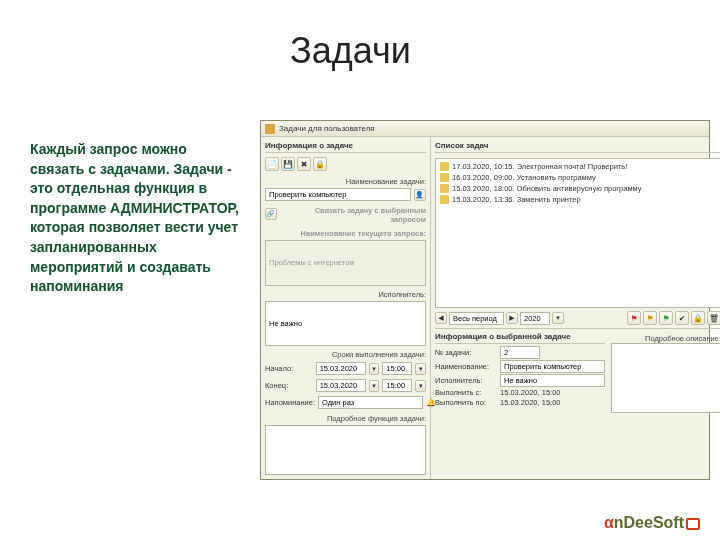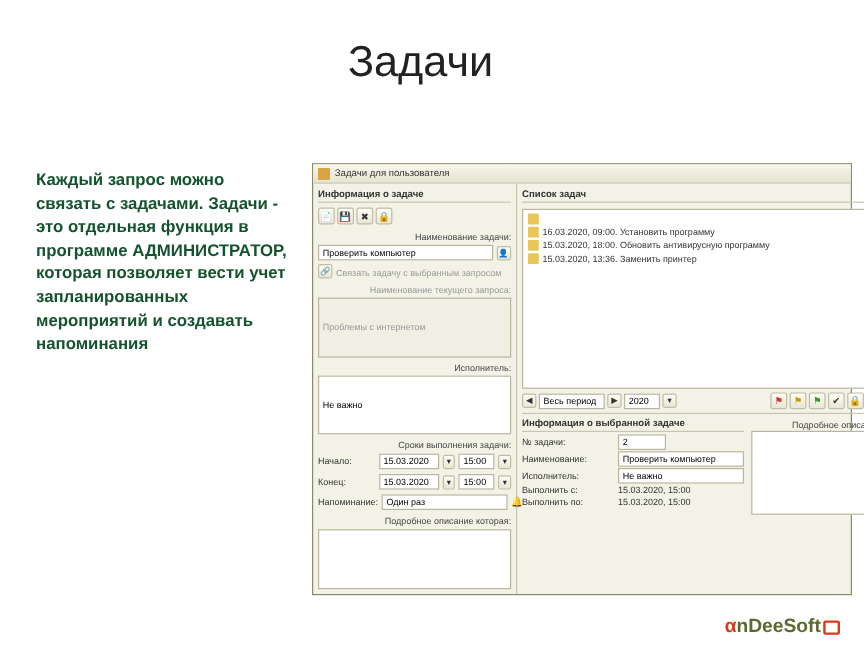--- a/index.html
+++ b/index.html
@@ -1,46 +1,46 @@
 <!DOCTYPE html>
 <html><head>
 <meta charset="utf-8">
 <style>
   * { box-sizing: border-box; margin: 0; padding: 0; }
   body { width: 720px; height: 540px; background: #fff; font-family: Arial, sans-serif; position: relative; overflow: hidden; }
   .slide-title { position: absolute; top: 30px; left: 290px; font-size: 36px; color: #222; }
   .slide-text { position: absolute; top: 140px; left: 30px; width: 215px; font-size: 14px; line-height: 1.4; color: #14532d; font-weight: bold; }
-  .app { position: absolute; top: 136px; left: 260px; width: 450px; height: 360px; border: 1px solid #8a8a6a; background: #f3f2e7; font-size: 8px; color: #333; }
+  .app { position: absolute; top: 120px; left: 260px; width: 450px; height: 360px; border: 1px solid #8a8a6a; background: #f3f2e7; font-size: 8px; color: #333; }
   .titlebar { display: flex; align-items: center; background: linear-gradient(#f7f6eb,#e6e4d2); border-bottom: 1px solid #c8c6b0; height: 16px; padding: 0 4px; gap: 4px; }
   .tb-icon { width: 10px; height: 10px; background: #d9a441; border-radius: 1px; }
   .app-body { display: flex; height: calc(100% - 16px); }
   .panel-left { width: 170px; border-right: 1px solid #c8c6b0; padding: 4px; display: flex; flex-direction: column; gap: 2px; }
   .panel-right { flex: 1; display: flex; flex-direction: column; padding: 4px; gap: 3px; }
   .section-hdr { font-weight: bold; font-size: 8px; border-bottom: 1px solid #c8c6b0; padding-bottom: 2px; margin-bottom: 2px; display: flex; align-items: center; gap: 3px; }
   .toolbar { display: flex; gap: 2px; margin-bottom: 2px; }
   .tbtn { width: 14px; height: 14px; border: 1px solid #bfbda6; background: linear-gradient(#fdfdf5,#e8e6d4); border-radius: 2px; display: flex; align-items: center; justify-content: center; font-size: 8px; cursor: pointer; }
   .lbl { font-size: 7.5px; color: #444; margin-top: 2px; text-align: right; }
-  .lbl-dim { color: #999; }
+  .lbl-dim { color: #999; font-weight: bold; }
   .field { display: flex; align-items: center; gap: 3px; }
   .input { border: 1px solid #b8b69f; background: #fff; height: 13px; padding: 0 3px; font-size: 7.5px; flex: 1; }
   .input-dim { background: #f0efe3; color: #999; }
   .row { display: flex; align-items: center; gap: 3px; margin: 1px 0; }
   .row .k { width: 55px; font-size: 7.5px; }
   .small-btn { width: 12px; height: 12px; border: 1px solid #bfbda6; background: linear-gradient(#fdfdf5,#e8e6d4); border-radius: 2px; display:flex; align-items:center; justify-content:center; font-size:7px; }
   .desc-box { border: 1px solid #b8b69f; background: #fff; flex: 1; min-height: 50px; }
   .tasklist { border: 1px solid #b8b69f; background: #fff; height: 150px; overflow: hidden; padding: 2px; }
   .task-item { display: flex; align-items: center; gap: 3px; padding: 1px 2px; font-size: 7.5px; }
   .task-item.sel { background: #d6e8f7; }
   .task-ico { width: 9px; height: 9px; background: #e8c758; border-radius: 1px; }
   .nav-row { display: flex; align-items: center; gap: 2px; }
   .filter-toolbar { display: flex; gap: 2px; margin-left: auto; }
   .info-panel { border-top: 1px solid #c8c6b0; padding-top: 3px; display: flex; gap: 6px; }
   .info-left { flex: 1; }
   .info-right { width: 110px; }
-  .info-row { display: flex; gap: 18px; margin: 1px 0; align-items: center; }
+  .info-row { display: flex; gap: 3px; margin: 1px 0; align-items: center; }
   .info-row .k { width: 62px; font-size: 7.5px; }
   .info-row .v { font-size: 7.5px; flex: 1; }
   .logo { position: absolute; right: 20px; bottom: 8px; font-size: 16px; font-weight: bold; }
   .logo .a { color: #d43a1c; }
   .logo .rest { color: #5a6b2f; }
   .logo-box { display: inline-block; width: 14px; height: 12px; border: 2px solid #d43a1c; border-radius: 2px; vertical-align: middle; margin-left: 2px; }
   .bell-ico { width:10px; height:10px; display:inline-block; }
   .bell-ico::before { content:"🔔"; font-size:8px; }
 </style>
 </head>
@@ -90,29 +90,30 @@
         <input class="input" style="width: 50px; flex: 0 0 auto;" value="15.03.2020">
         <span class="small-btn">▾</span>
         <input class="input" style="width: 30px; flex: 0 0 auto;" value="15:00">
         <span class="small-btn">▾</span>
       </div>
       <div class="row">
         <span class="k">Напоминание:</span>
         <input class="input" style="flex: 1 1 0%;" value="Один раз">
         <span class="bell-ico"></span>
       </div>
-      <div class="lbl">Подробное описание которая:</div>
+      <div class="lbl">Подробное функция задачи:</div>
       <div class="desc-box"></div>
     </div>
 
     <div class="panel-right">
       <div class="section-hdr">Список задач</div>
       <div class="tasklist">
         <div class="task-item">
             <span class="task-ico"></span>
+            <span>17.03.2020, 10:15. Электронная почта! Проверить!</span>
           </div>
         <div class="task-item">
             <span class="task-ico"></span>
             <span>16.03.2020, 09:00. Установить программу</span>
           </div>
         <div class="task-item">
             <span class="task-ico"></span>
             <span>15.03.2020, 18:00. Обновить антивирусную программу</span>
           </div>
         <div class="task-item">

